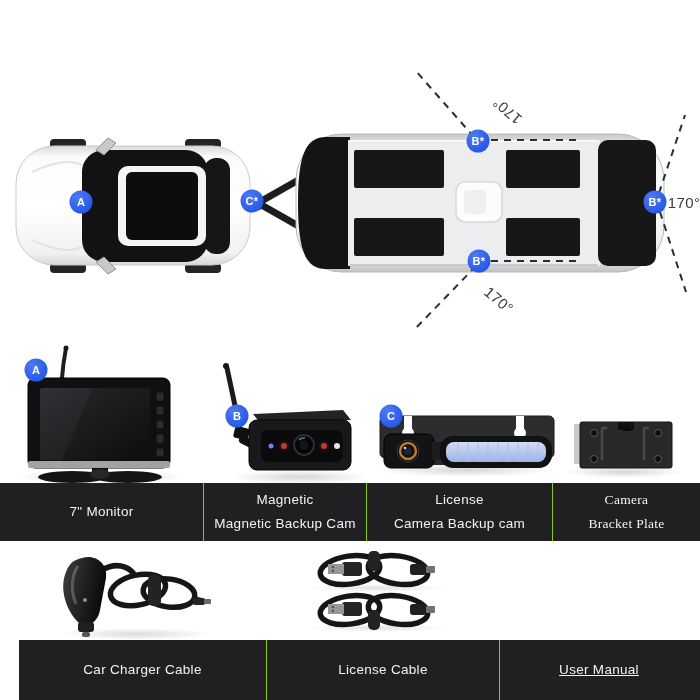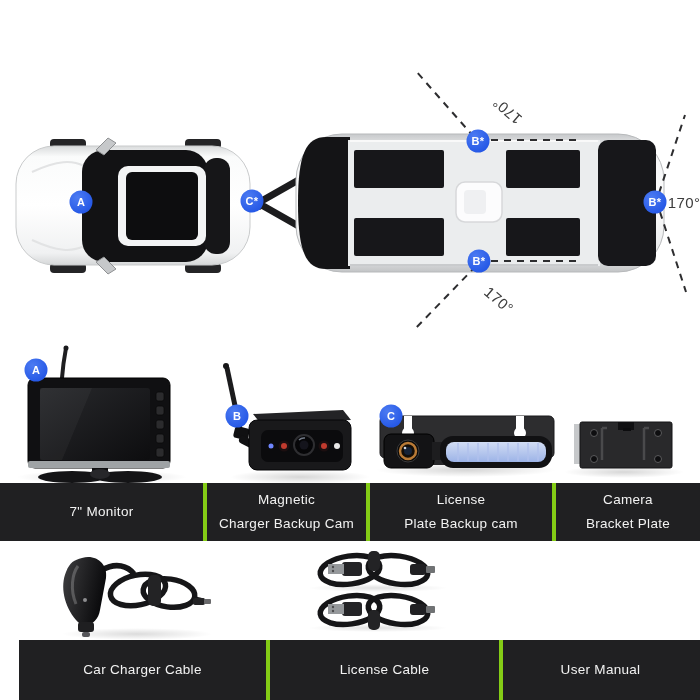--- a/index.html
+++ b/index.html
@@ -19,23 +19,23 @@
   .angle.rot-top{transform:translate(-50%,-50%) rotate(-140deg);}
   .angle.rot-bottom{transform:translate(-50%,-50%) rotate(40deg);}
 
   
   .bar{position:absolute;left:0;width:700px;background:#202022;display:flex;}
   .bar1{top:483px;height:58px;}
   .bar2{top:640px;height:60px;margin-left:19px;}
   .cell{box-sizing:border-box;display:flex;flex-direction:column;justify-content:center;
         align-items:center;color:#f2f2f2;font-size:13.5px;line-height:24px;
         letter-spacing:0.3px;text-align:center;}
-  .cell + .cell{border-left:4px solid #84cc16;}
-  .b1c1{width:203px;} .b1c2{width:163px;} .b1c3{width:186px;text-align:right;} .b1c4{width:148px;}
-  .b2c1{width:247px;} .b2c2{width:233px;} .b2c3{width:199px;}
+  .cell + .cell{border-left:1px solid #84cc16;}
+  .b1c1{width:203px;} .b1c2{width:163px;} .b1c3{width:186px;text-align:right;} .b1c4{width:148px;font-family:Liberation Serif, serif;}
+  .b2c1{width:247px;} .b2c2{width:233px;} .b2c3{width:199px;text-decoration:underline;}
 </style>
 </head>
 <body>
 
 <div class="stage">
 
   <svg class="abs" style="left:0;top:0" width="700" height="483" viewBox="0 0 700 483">
     <defs>
       <linearGradient id="gBody" x1="0" y1="0" x2="0" y2="1">
         <stop offset="0" stop-color="#d9dbdc"></stop>
@@ -219,25 +219,25 @@
   <div class="badge" style="left:36px;top:370px">A</div>
   <div class="badge" style="left:237px;top:416px">B</div>
   <div class="badge" style="left:391px;top:416px">C</div>
 
   <div class="bar bar1">
     <div class="cell b1c1">
       <span>7" Monitor</span>
     </div>
     <div class="cell b1c2">
       <span>Magnetic</span>
-      <span>Charger Backup Cam</span>
+      <span>Magnetic Backup Cam</span>
     </div>
     <div class="cell b1c3">
       <span>License</span>
-      <span>Plate Backup cam</span>
+      <span>Camera Backup cam</span>
     </div>
     <div class="cell b1c4">
       <span>Camera</span>
       <span>Bracket Plate</span>
     </div>
   </div>
 
   <svg class="abs" style="left:52px;top:548px" width="160" height="94" viewBox="0 0 160 94">
     <defs>
       <linearGradient id="gCharger" x1="0" y1="0" x2="1" y2="0.3">

